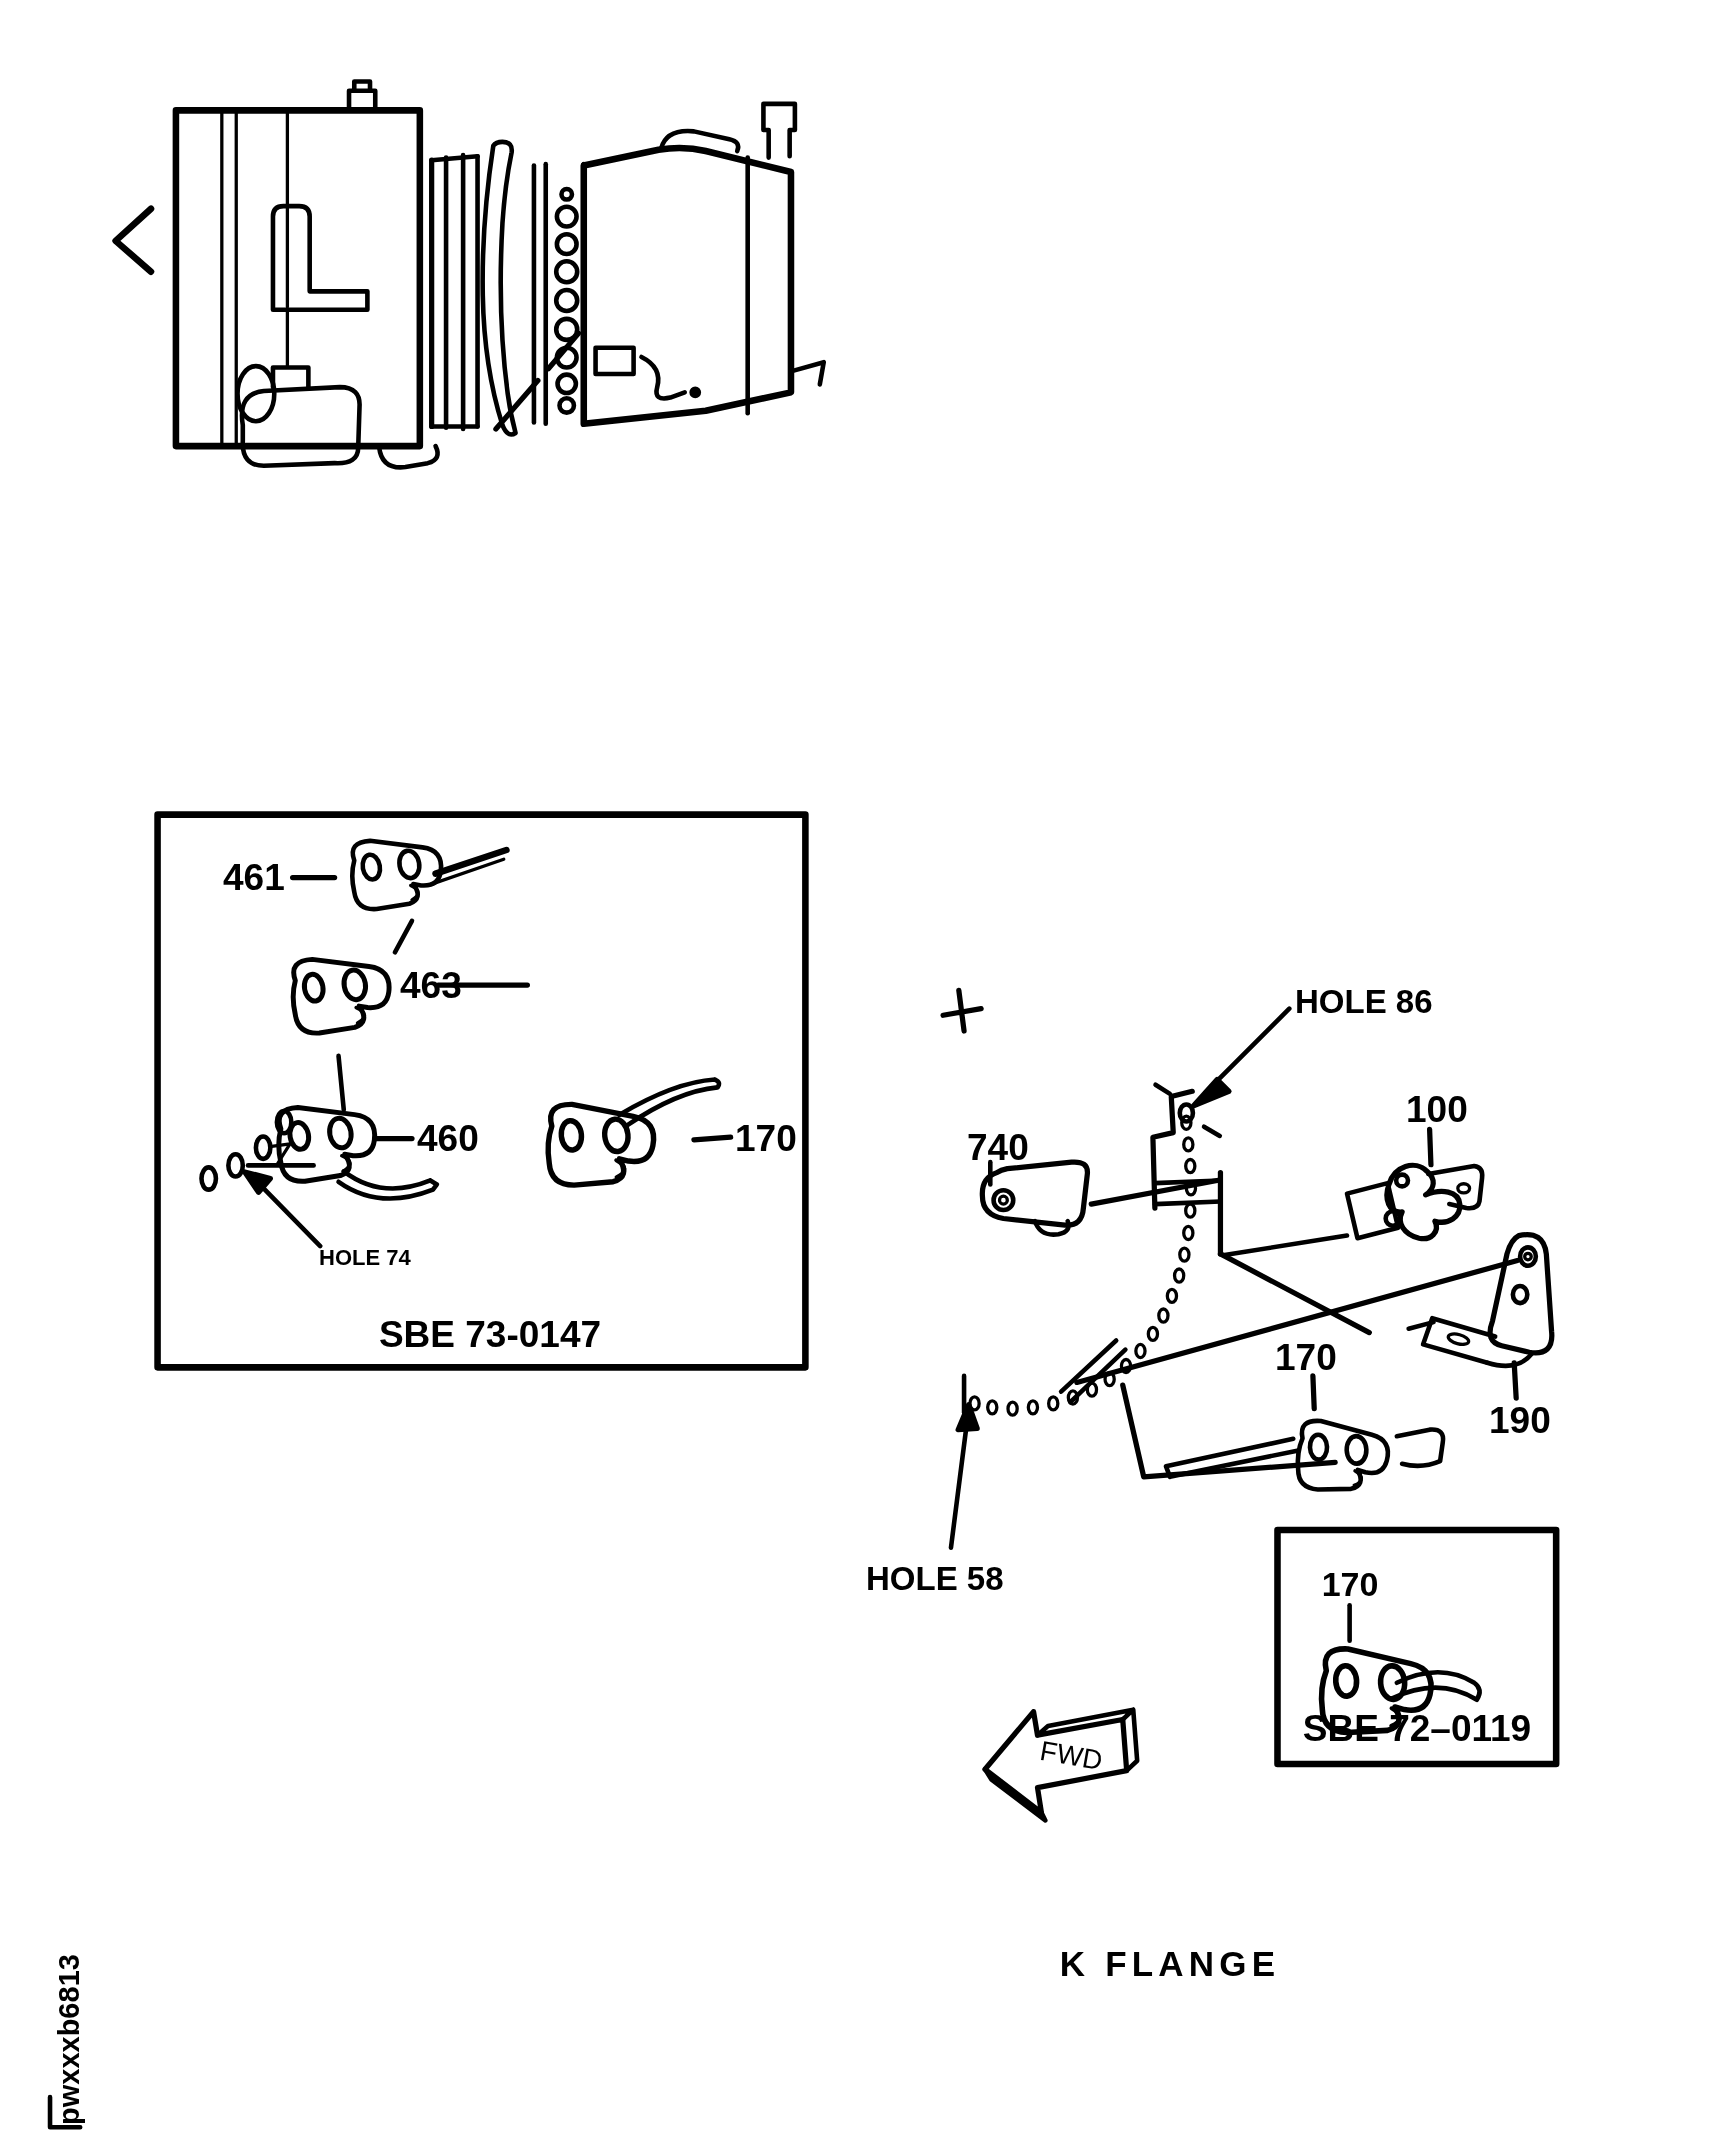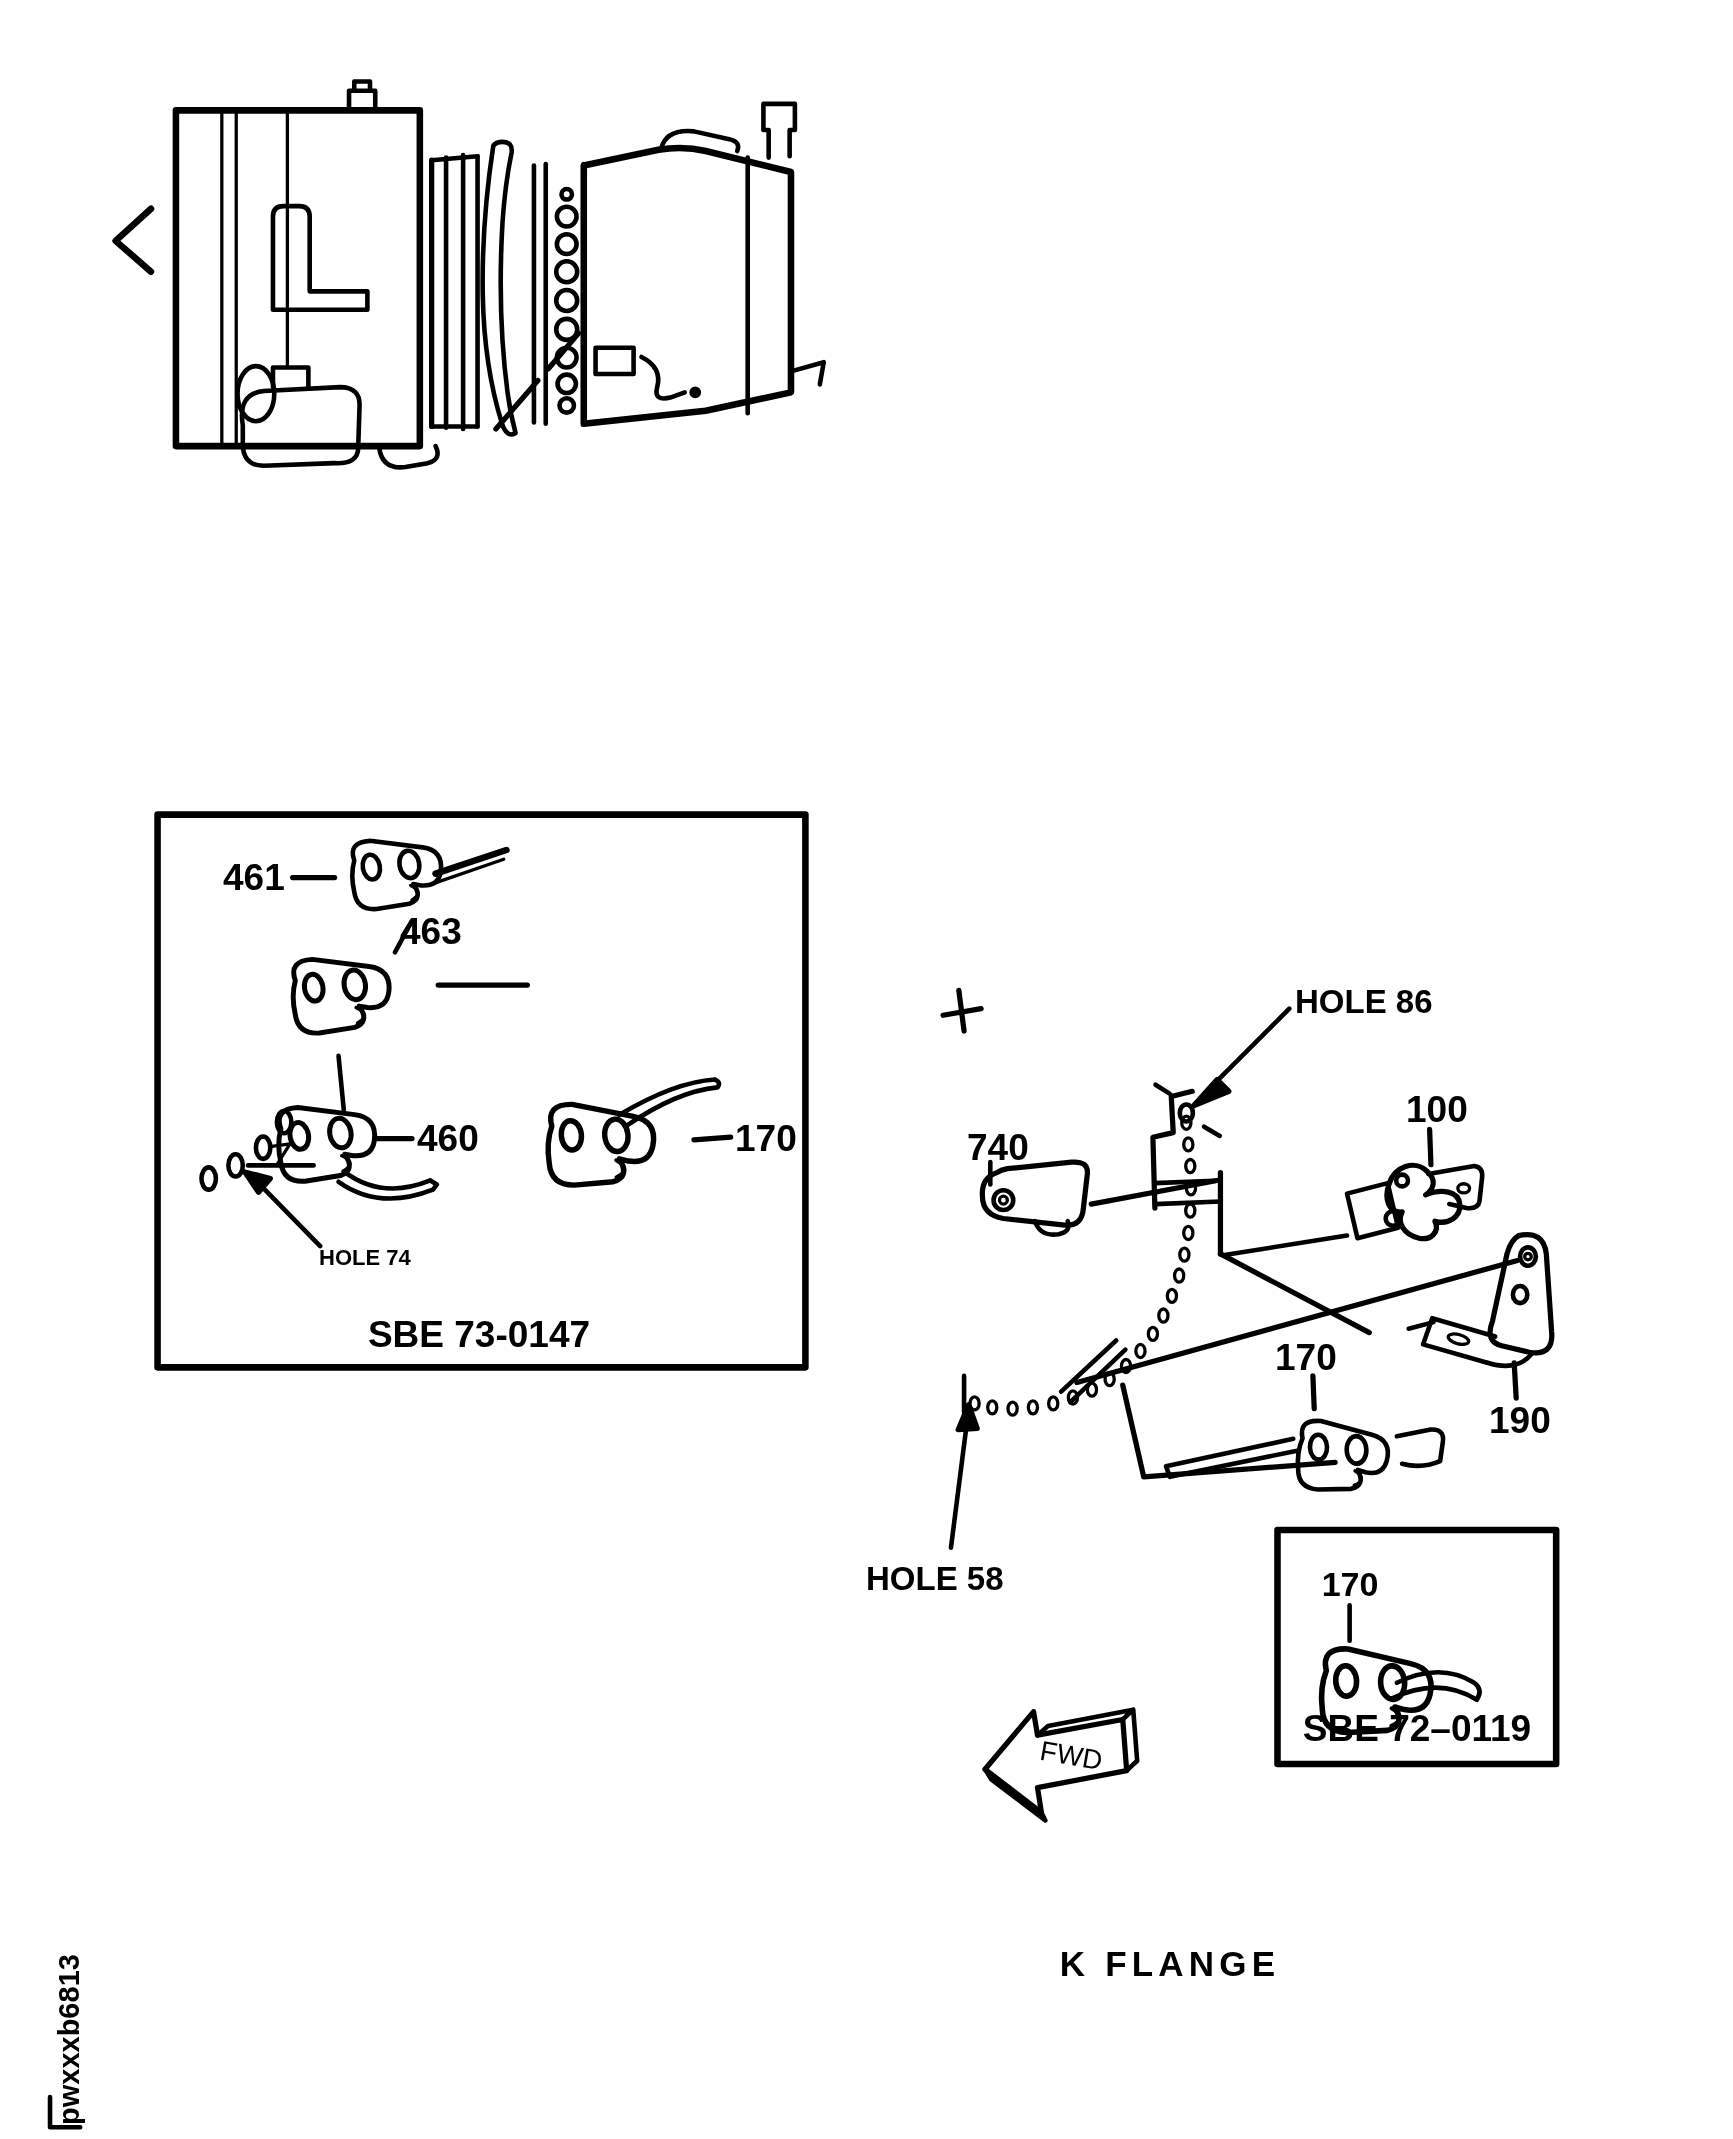--- a/index.html
+++ b/index.html
@@ -215,25 +215,25 @@
     <path d="M1564,2646 L1580,2632 L1710,2607 L1694,2622 M1710,2607 L1716,2685 L1700,2700" class="mid"></path>
     <path d="M1484,2698 L1494,2714 L1576,2776 L1570,2764" class="mid"></path>
   </g>
 
   <g>
     <path d="M104,3244 L58,3244 L58,3198 o" class="mid"></path>
   </g>
 </svg>
 
 <div class="lbl" style="left:211px;top:859px;font-size:37px;">461</div>
-<div class="lbl" style="left:388px;top:913px;font-size:37px;text-align:right;">463</div>
+<div class="lbl" style="left:388px;top:967px;font-size:37px;text-align:right;">463</div>
 <div class="lbl" style="left:405px;top:1120px;font-size:37px;">460</div>
 <div class="lbl" style="left:723px;top:1120px;font-size:37px;">170</div>
 <div class="lbl" style="left:307px;top:1247px;font-size:22px;">HOLE 74</div>
-<div class="lbl ctr" style="left:467px;top:1316px;font-size:37px;">SBE 73-0147</div>
+<div class="lbl ctr" style="left:478px;top:1316px;font-size:37px;">SBE 73-0147</div>
 
 <div class="lbl" style="left:1283px;top:985px;font-size:33px;">HOLE 86</div>
 <div class="lbl" style="left:955px;top:1129px;font-size:37px;">740</div>
 <div class="lbl" style="left:1394px;top:1091px;font-size:37px;text-align:right;">100</div>
 <div class="lbl" style="left:1263px;top:1339px;font-size:37px;">170</div>
 <div class="lbl" style="left:1477px;top:1402px;font-size:37px;text-align:center;">190</div>
 <div class="lbl" style="left:854px;top:1562px;font-size:33px;">HOLE 58</div>
 
 <div class="lbl ctr" style="left:1338px;top:1567px;font-size:34px;">170</div>
 <div class="lbl ctr" style="left:1405px;top:1710px;font-size:37px;">SBE 72–0119</div>

